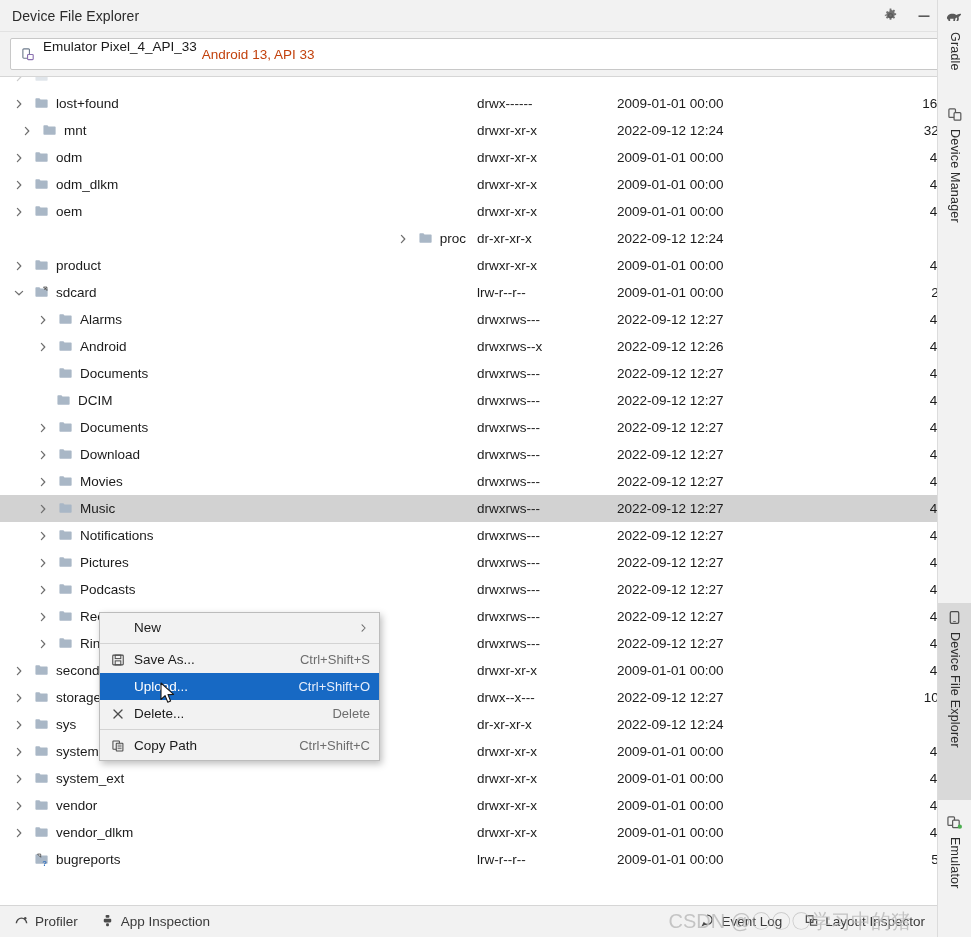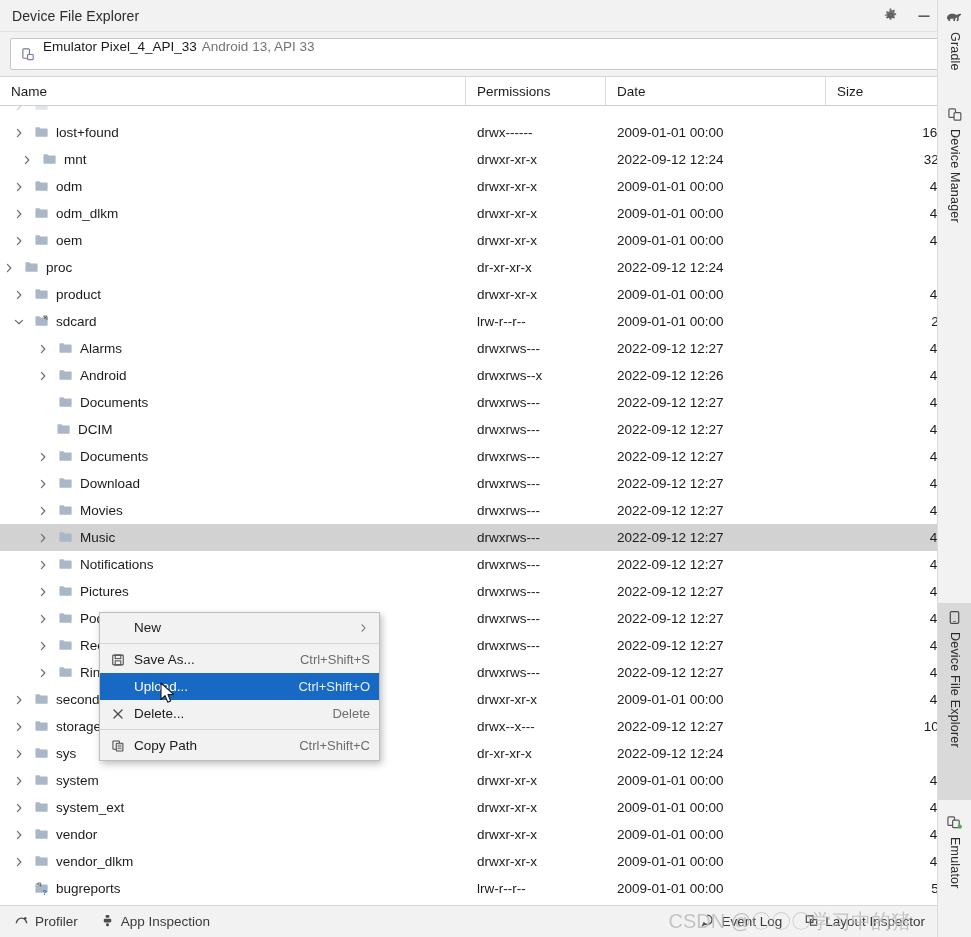--- a/index.html
+++ b/index.html
@@ -47,21 +47,21 @@
     height:30px;
     background:#ffffff;
     border:1px solid #c8c8c8;
     border-radius:2px;
     display:flex;
     padding:0 8px 0 10px;
     position:relative;
   }
   .devbox .dev-icon{margin-right:7px;display:flex;align-items:center;}
   .dev-name{font-size:13.5px;color:#1b1b1b;}
-  .dev-sub{font-size:13.5px;color:#737373;margin-left:5px;}
+  .dev-sub{font-size:13.5px;color:#c2410c;margin-left:5px;margin-top:8px;}
   .dev-caret{position:absolute;right:10px;top:50%;transform:translateY(-50%);}
   
   .tablewrap{
     flex:1;min-height:0;
     background:#ffffff;
     border-top:1px solid #d6d6d6;
     display:flex;flex-direction:column;
     position:relative;
     margin-right:0;
   }
@@ -223,26 +223,20 @@
       <span class="dev-sub">Android 13, API 33</span>
       <span class="dev-caret">
         <svg width="12" height="12" viewBox="0 0 12 12">
             <path d="M2 4.2h8L6 9z" fill="#7a7a7a"></path>
           </svg>
       </span>
     </div>
   </div>
 
   <div class="tablewrap">
-    <div class="thead">
-      <div class="th c-name">Name</div>
-      <div class="th c-perm">Permissions</div>
-      <div class="th c-date">Date</div>
-      <div class="th c-size">Size</div>
-    </div>
     <div class="tbody">
       <div class="rows" id="rows">
           <div class="row" style="opacity: 0.35;">
             <div class="cell-name" style="padding-left: 10px;">
               <span class="twisty">
                 <svg width="10" height="10" viewBox="0 0 10 10">
                   <path d="M3.4 1.4 L6.8 5 L3.4 8.6" fill="none" stroke="#6f6f6f" stroke-width="1.25" stroke-linecap="round" stroke-linejoin="round"></path>
                 </svg>
               </span>
               <span class="folder" style="margin-left: 6px;">
@@ -340,21 +334,21 @@
                   <path d="M1 3.2a.8.8 0 0 1 .8-.8h3.4l1.2 1.4h6.8a.8.8 0 0 1 .8.8v7a.8.8 0 0 1-.8.8H1.8a.8.8 0 0 1-.8-.8z" fill="#a9b7c6"></path>
                 </svg>
               </span>
               <span class="nm">oem</span>
             </div>
             <div class="cell-perm">drwxr-xr-x</div>
             <div class="cell-date">2009-01-01 00:00</div>
             <div class="cell-size">4 KB</div>
           </div>
           <div class="row">
-            <div class="cell-name" style="padding-left: 0;">
+            <div class="cell-name" style="padding-left: 0; justify-content: flex-end;">
               <span class="twisty">
                 <svg width="10" height="10" viewBox="0 0 10 10">
                   <path d="M3.4 1.4 L6.8 5 L3.4 8.6" fill="none" stroke="#6f6f6f" stroke-width="1.25" stroke-linecap="round" stroke-linejoin="round"></path>
                 </svg>
               </span>
               <span class="folder" style="margin-left: 6px;">
                 <svg width="16" height="15" viewBox="0 0 16 16">
                   <path d="M1 3.2a.8.8 0 0 1 .8-.8h3.4l1.2 1.4h6.8a.8.8 0 0 1 .8.8v7a.8.8 0 0 1-.8.8H1.8a.8.8 0 0 1-.8-.8z" fill="#a9b7c6"></path>
                 </svg>
               </span>

